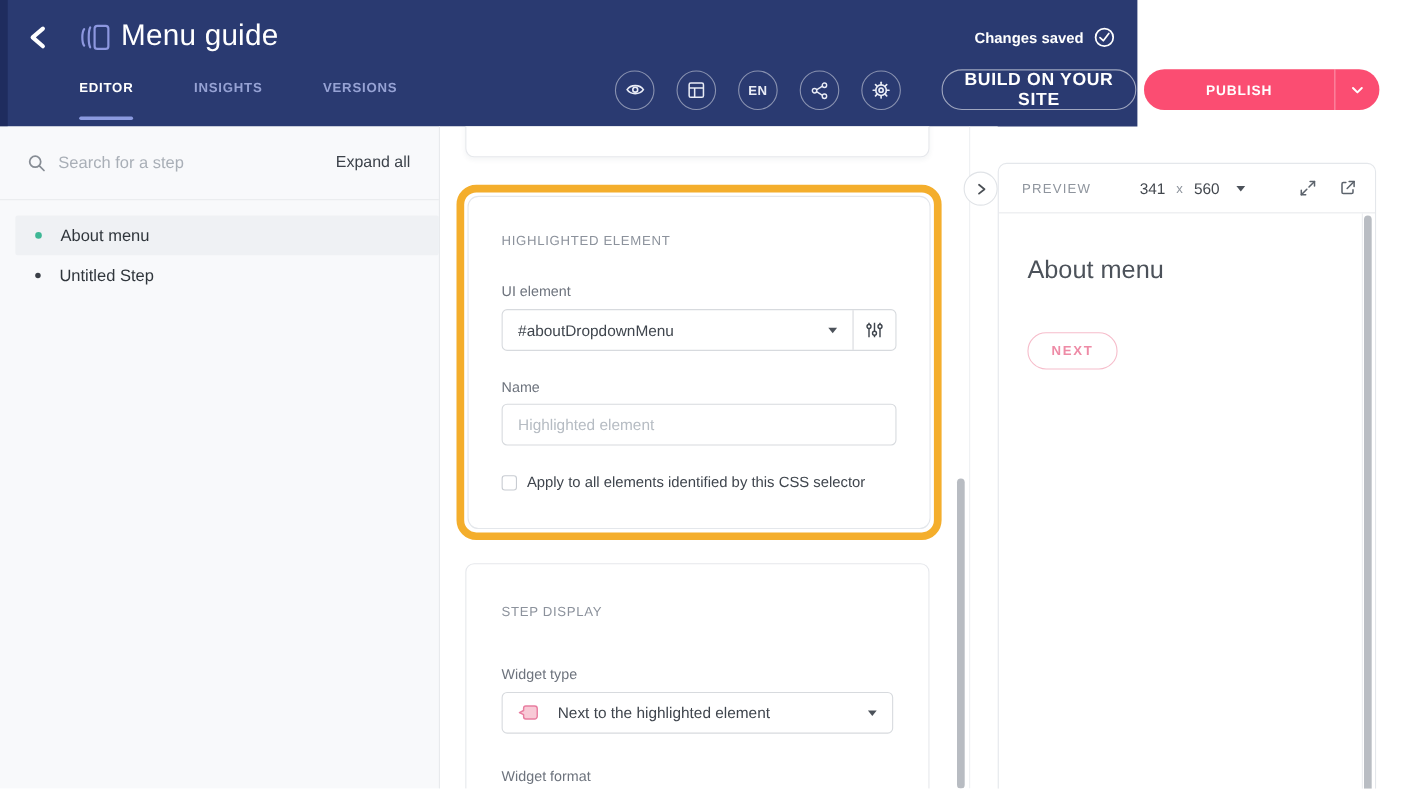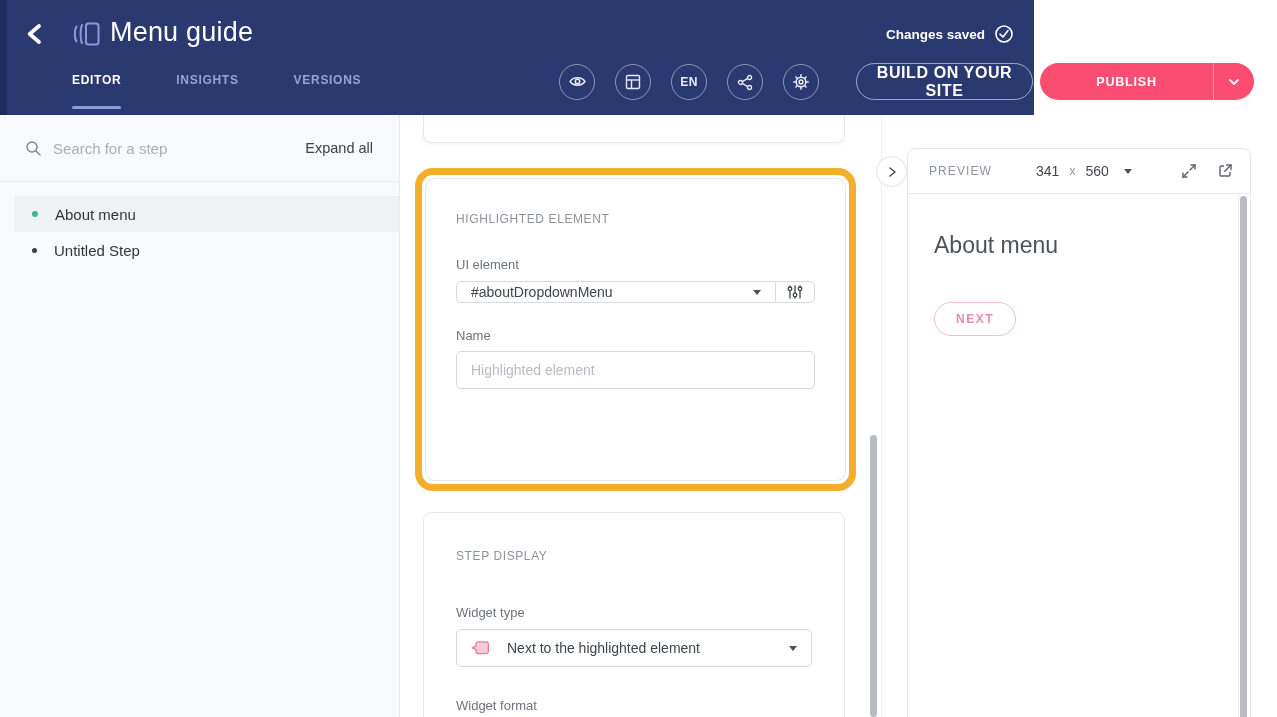--- a/index.html
+++ b/index.html
@@ -42,21 +42,21 @@
   
   .main { position:absolute; left:400px; top:115px; width:507px; height:602px; background:#fff; overflow:hidden; }
   .main-divider { position:absolute; left:481px; top:0; width:1px; height:602px; background:#eef0f2; }
   .card { background:#fff; border:1px solid #e6e8ec; border-radius:8px; }
   .partial-top-card { position:absolute; left:23px; top:-30px; width:422px; height:58px; box-shadow:0 2px 5px rgba(40,50,70,.05); }
   .hl-wrap { position:absolute; left:15px; top:53px; width:441px; height:323px; border:7px solid #f4ae2c; border-radius:18px; background:#fff; }
   .hl-card { position:absolute; inset:3px; background:#fff; border:1px solid #e4e7eb; border-radius:10px; padding:33px 30px 0 30px; }
   .section-heading { font-size:12px; letter-spacing:.6px; color:#8c929c; font-weight:400; }
   .field-label { font-size:13px; color:#6d737d; }
   .mt-31 { margin-top:31px; } .mt-25 { margin-top:25px; } .mt-30 { margin-top:42px; }
-  .select-group { margin-top:9px; display:flex; height:22px; border:1px solid #d7dade; border-radius:5px; background:#fff; }
+  .select-group { margin-top:9px; display:flex; height:38px; border:1px solid #d7dade; border-radius:5px; background:#fff; }
   .select-box { flex:1; display:flex; align-items:center; padding:0 14px; font-size:14px; color:#3f454d; cursor:pointer; }
   .select-box .grow { flex:1; }
   .caret { width:0; height:0; border-left:4.5px solid transparent; border-right:4.5px solid transparent; border-top:5px solid #4c525a; }
   .adv-btn { width:39px; border:none; border-left:1px solid #d7dade; background:none; display:flex; align-items:center; justify-content:center; cursor:pointer; color:#3f454d; }
   .text-input { margin-top:8px; width:100%; height:38px; border:1px solid #d7dade; border-radius:5px; padding:0 14px; font-size:14px; color:#3f454d; font-family:inherit; outline:none; }
   .text-input::placeholder { color:#b6bcc3; }
   .checkbox-row { margin-top:26px; display:flex; align-items:center; gap:9px; cursor:pointer; }
   .checkbox { width:14px; height:14px; border:1px solid #c8ccd2; border-radius:3px; background:#fff; flex:0 0 auto; }
   .checkbox-label { font-size:13.5px; color:#3f454d; }
   .step-display-card { position:absolute; left:23px; top:397px; width:422px; height:340px; padding:36px 32px 0 32px; }
@@ -218,20 +218,24 @@
                 <circle cx="4" cy="5.8" r="1.8" fill="#fff"></circle>
                 <circle cx="9" cy="12" r="1.8" fill="#fff"></circle>
                 <circle cx="14" cy="5.8" r="1.8" fill="#fff"></circle>
               </svg>
           </button>
         </div>
 
         <div class="field-label mt-25">Name</div>
         <input class="text-input" placeholder="Highlighted element" style="">
 
+        <div class="checkbox-row">
+          <span class="checkbox"></span>
+          <span class="checkbox-label">Apply to all elements identified by this CSS selector</span>
+        </div>
       </section>
     </div>
 
     <section class="card step-display-card">
       <div class="section-heading">STEP DISPLAY</div>
 
       <div class="field-label mt-30">Widget type</div>
       <div class="widget-select">
         <svg width="22" height="22" viewBox="0 0 22 22" fill="#f8c9d6" stroke="#e87da0" stroke-width="1.3" stroke-linejoin="round">
             <path d="M9 4.8h8a2.4 2.4 0 0 1 2.4 2.4v7a2.4 2.4 0 0 1-2.4 2.4H9a2 2 0 0 1-2-2v-1.9L3.2 10.8 7 8.9V6.8a2 2 0 0 1 2-2z"></path>

